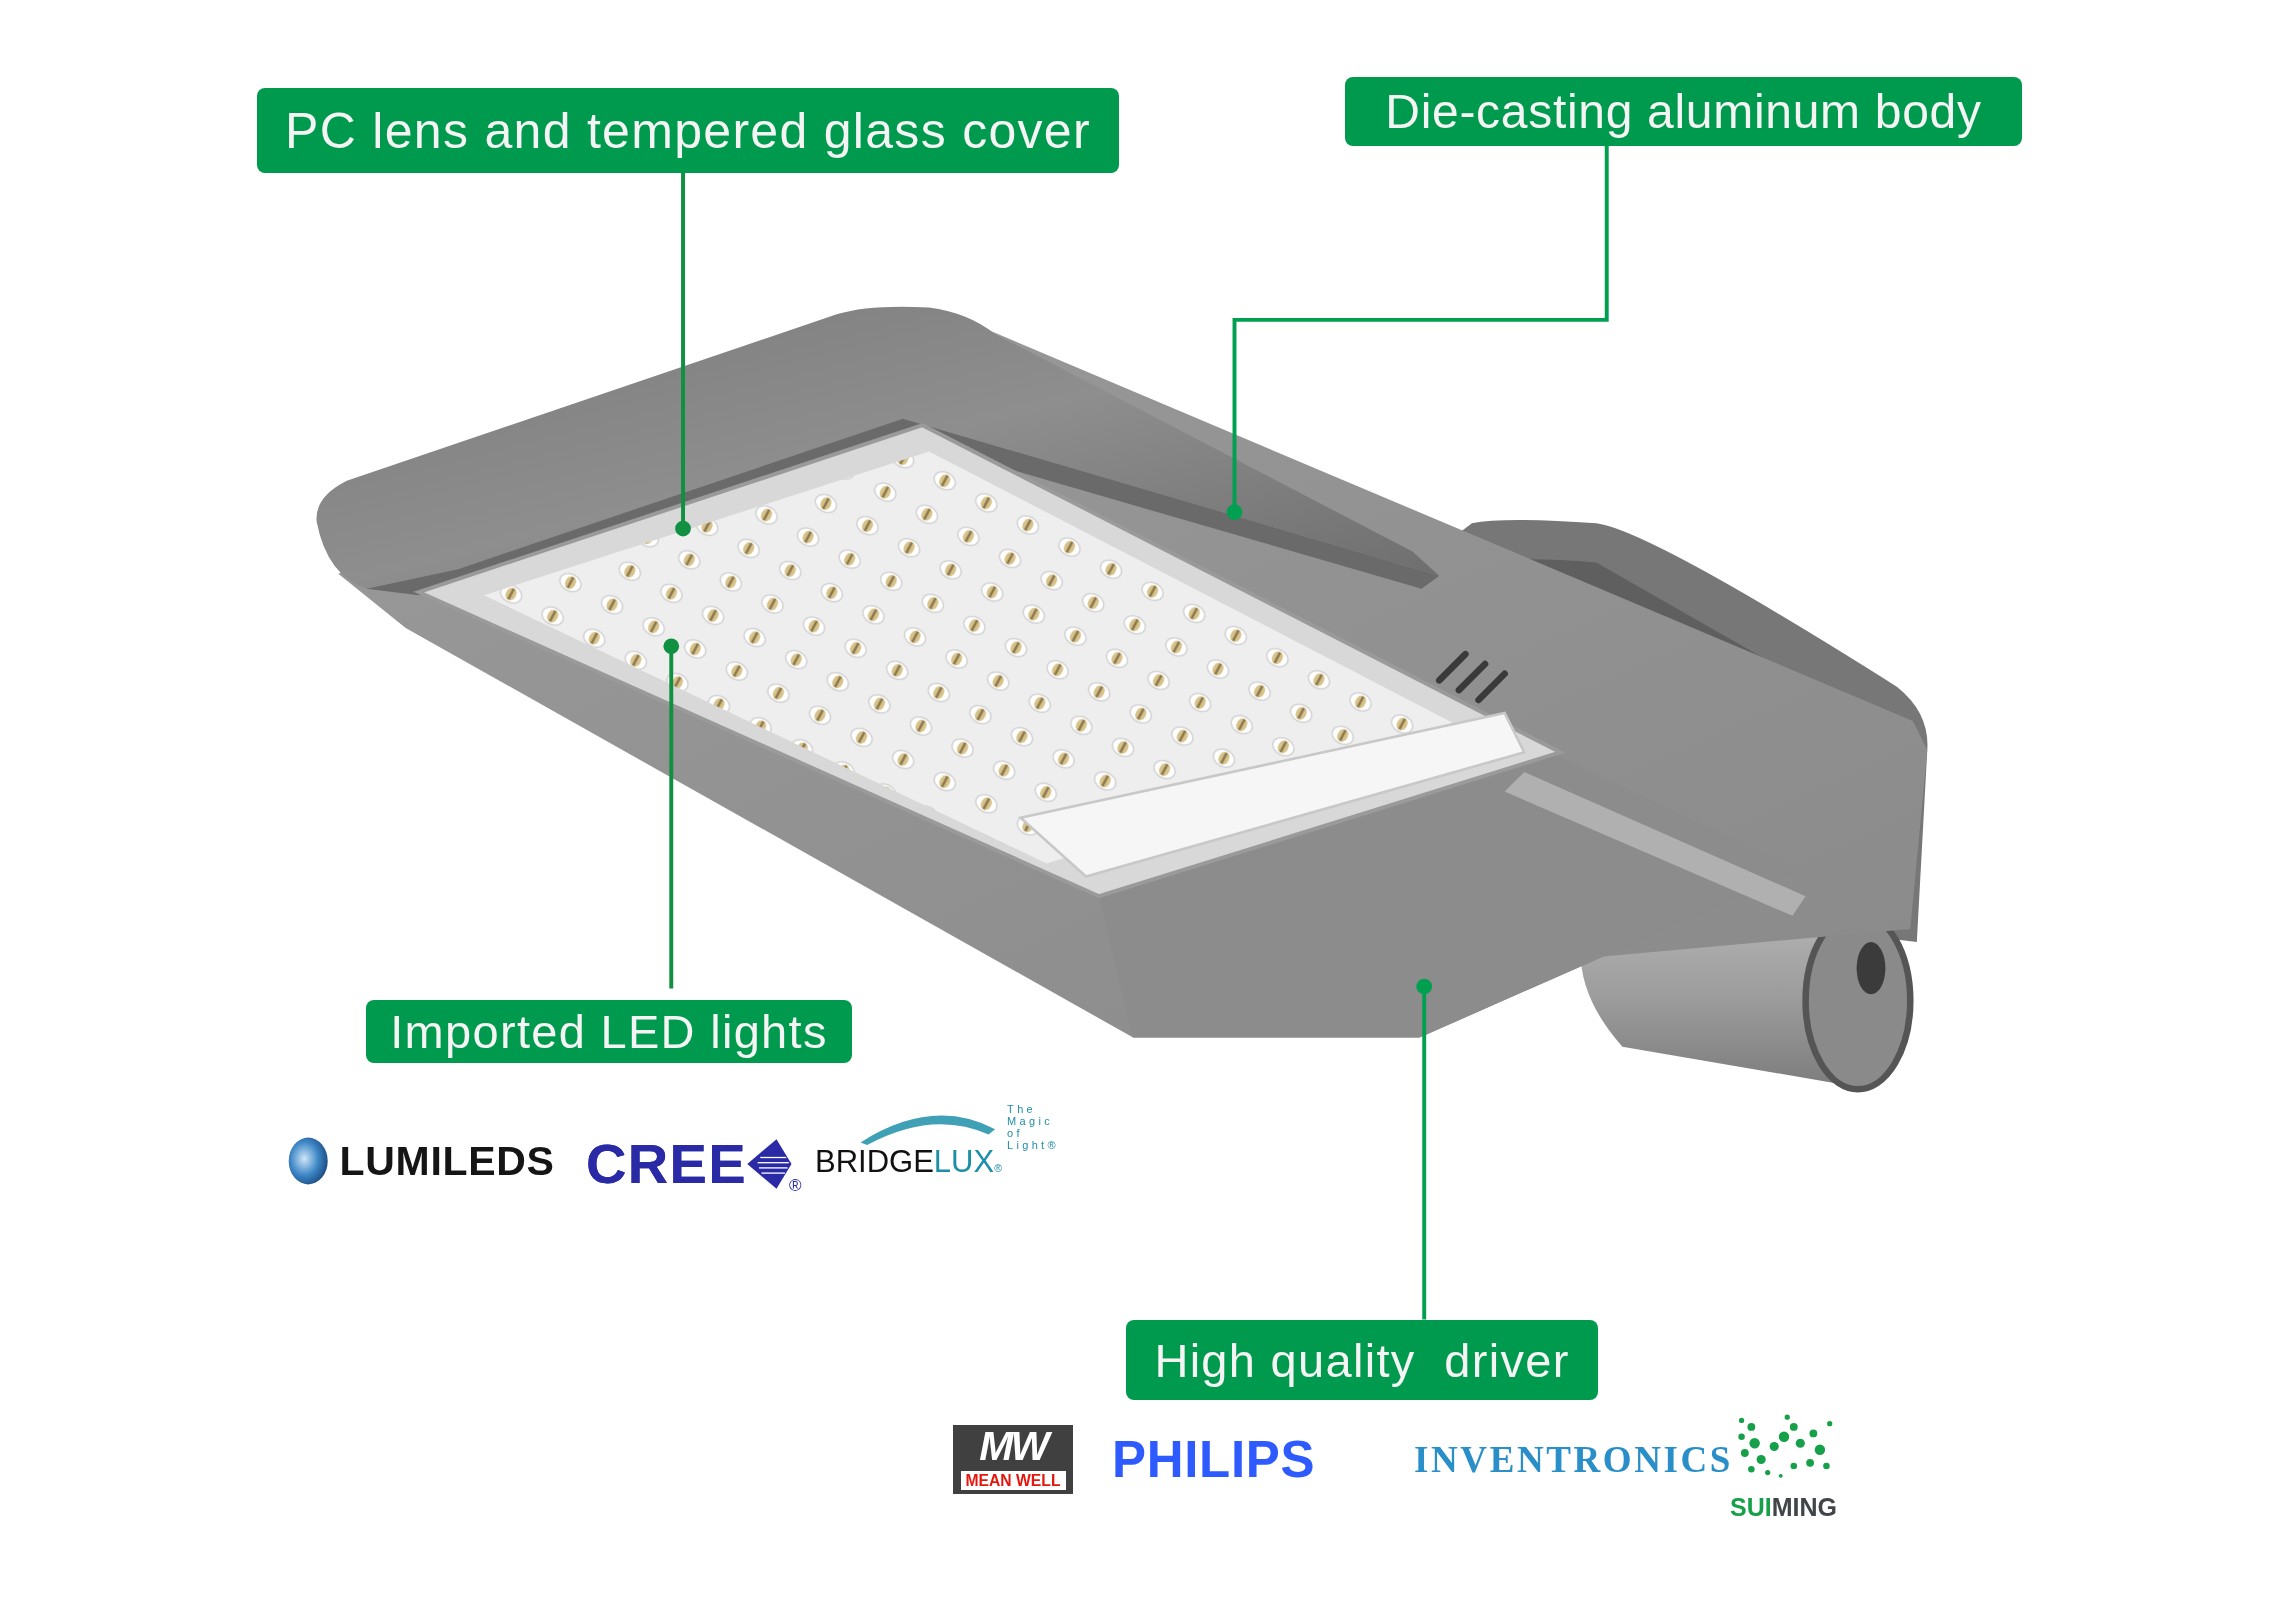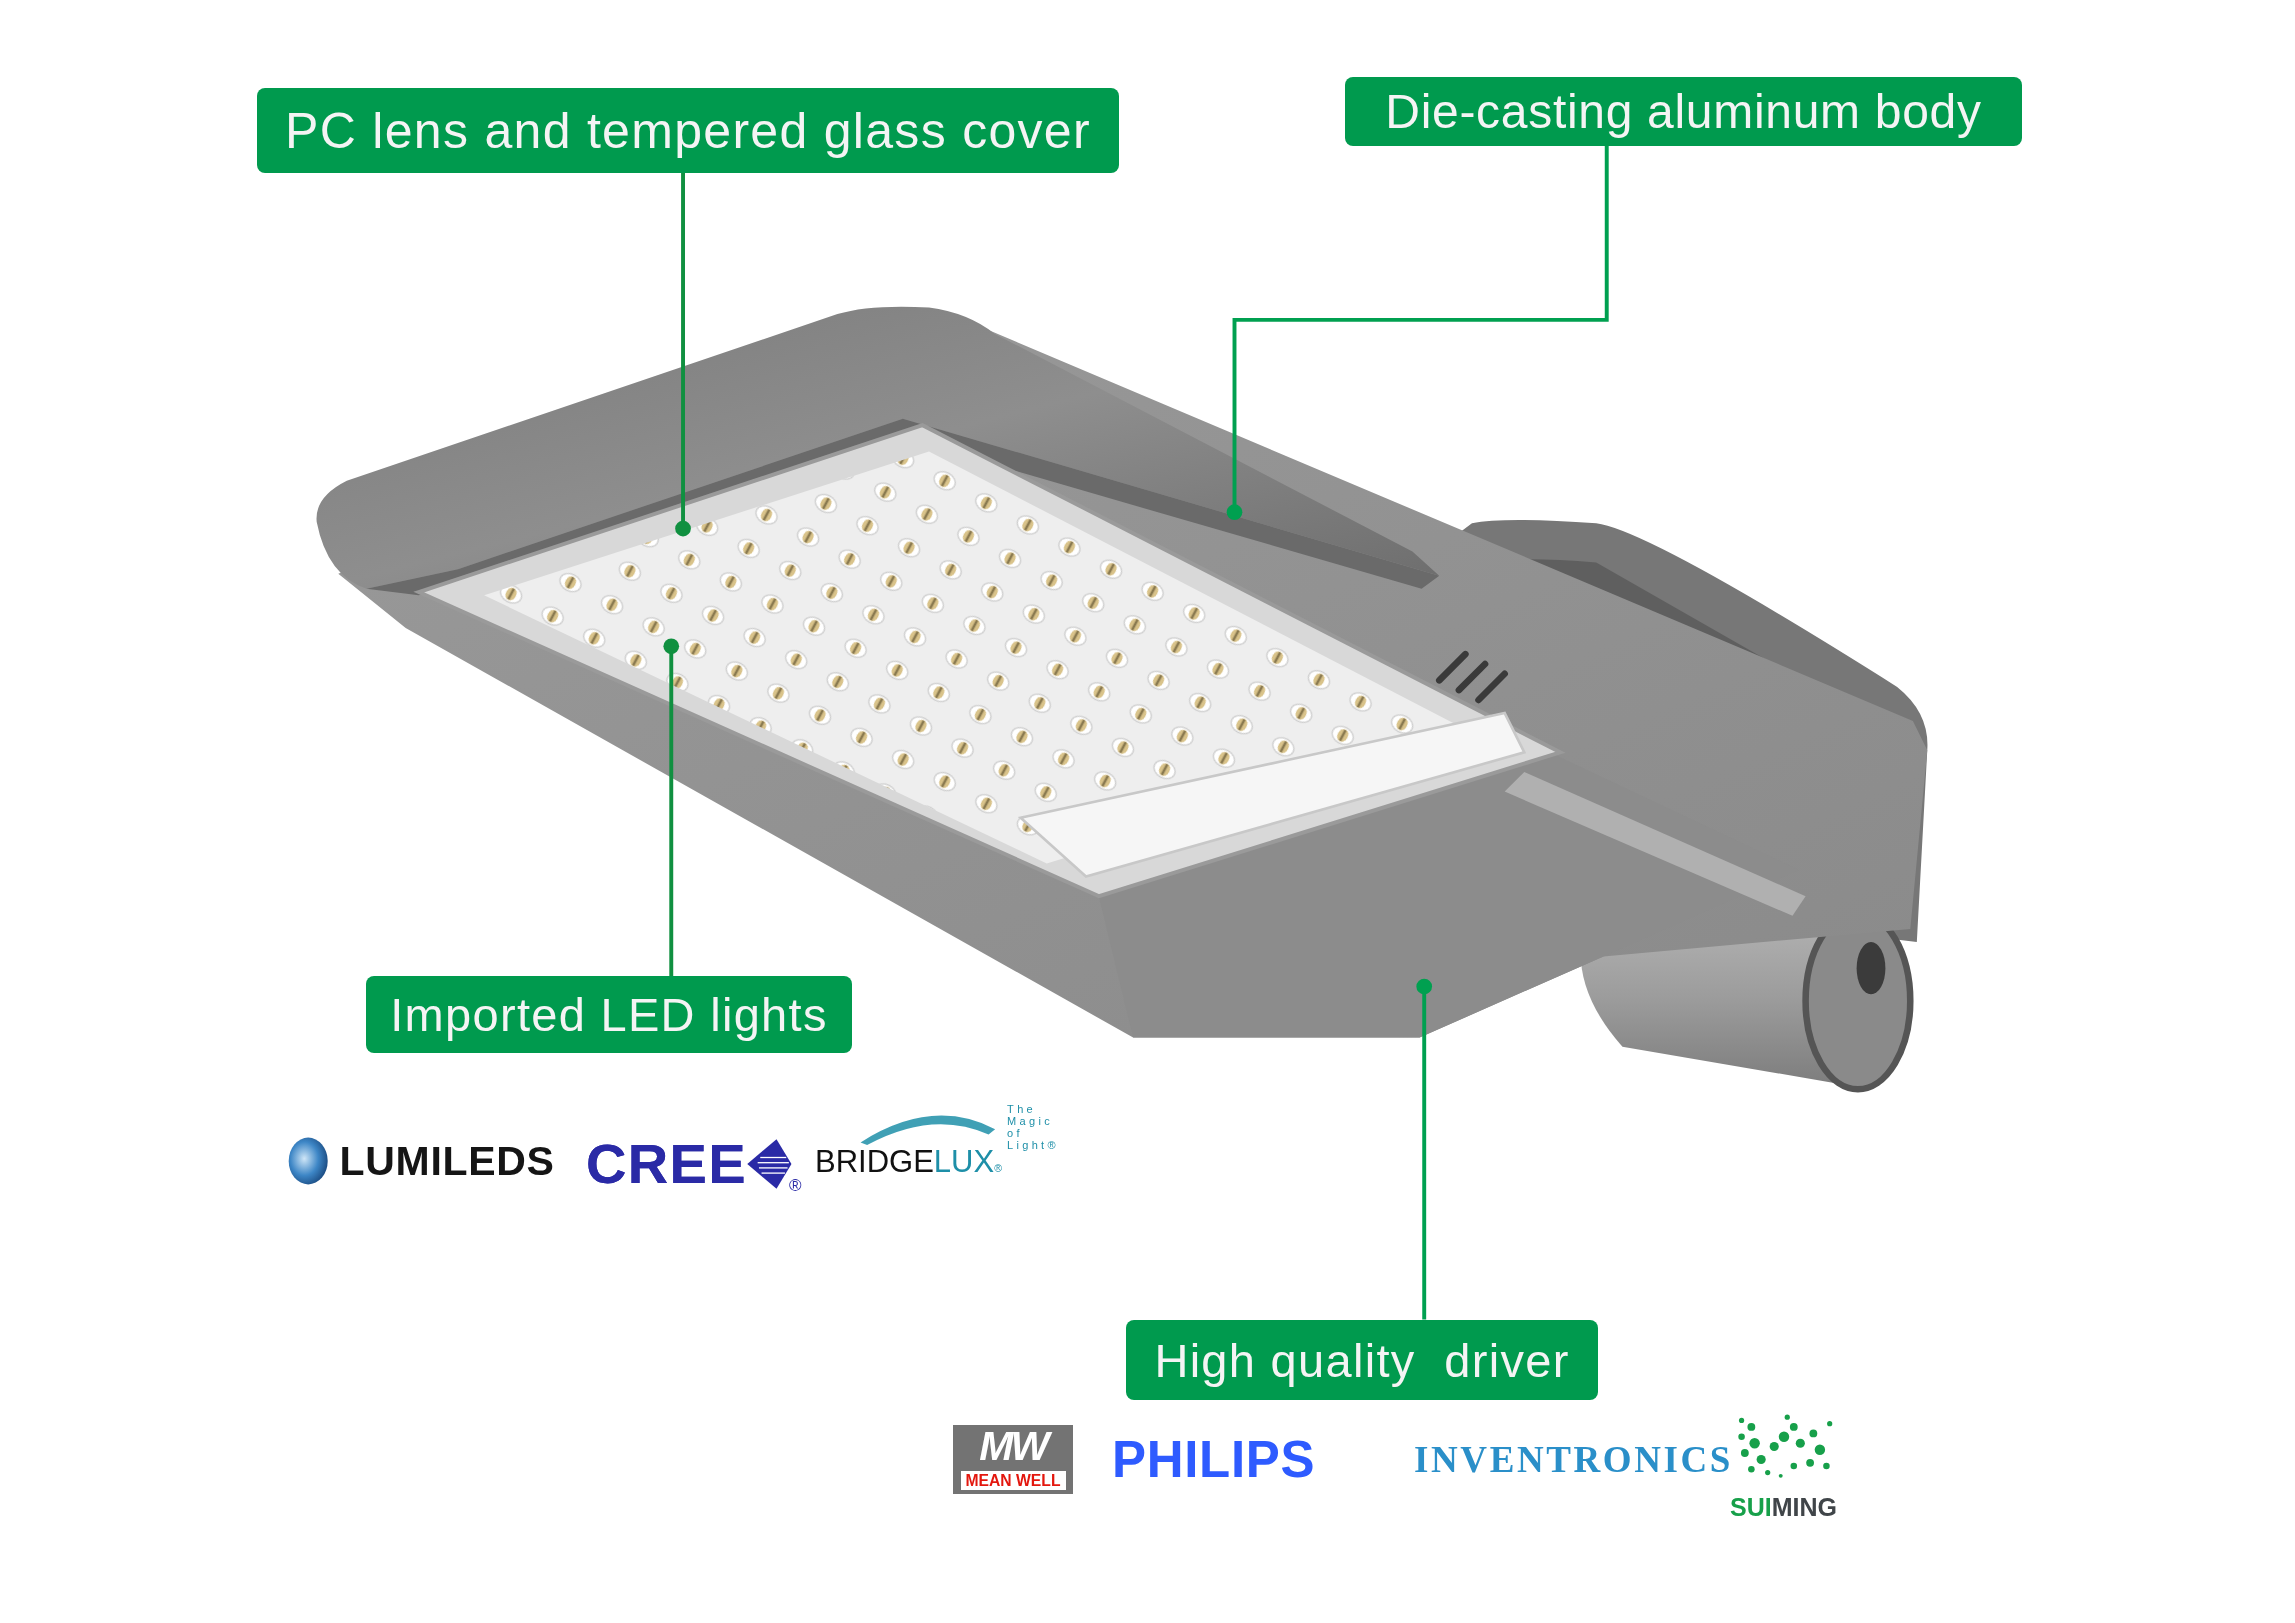--- a/index.html
+++ b/index.html
@@ -96,21 +96,21 @@
   </svg>
 
   <div class="label" style="left:257px;top:88px;width:862px;height:85px;font-size:50px;letter-spacing:1.3px;">
     <span>PC lens and tempered glass cover</span>
   </div>
 
   <div class="label" style="left:1345px;top:77px;width:677px;height:69px;font-size:48px;letter-spacing:0.7px;">
     <span>Die-casting aluminum body</span>
   </div>
 
-  <div class="label" style="left:366px;top:976px;width:486px;height:77px;font-size:47px;letter-spacing:1.3px;">
+  <div class="label" style="left:366px;top:1000px;width:486px;height:63px;font-size:47px;letter-spacing:1.3px;">
     <span>Imported LED lights</span>
   </div>
 
   <div class="label" style="left:1126px;top:1320px;width:472px;height:80px;font-size:47px;letter-spacing:1.3px;white-space:pre;">
     <span>High quality  driver</span>
   </div>
 
   <div class="logo" style="left:286px;top:1135px;height:52px;">
     <svg width="47" height="52" viewBox="0 0 72 80">
       <defs>
@@ -142,21 +142,21 @@
   <div class="logo" style="left:815px;top:1103px;width:190px;height:98px;flex-direction:row;align-items:flex-start;">
     <svg width="151" height="46" viewBox="0 0 230 70" style="position:absolute;left:39px;top:0;">
       <path d="M10 60 Q120 -10 215 40 L205 48 Q120 10 20 64 Z" fill="#1e8fa8" opacity="0.85"></path>
     </svg>
     <div style="margin-top:41px;">
       <span class="bridgelux-main">BRIDGE</span><span class="bridgelux-main bridgelux-lux">LUX</span><span style="font-size:10.5px;color:#1e8fa8;">®</span>
     </div>
     <span class="bridgelux-tag" style="margin-left:5.2px;">The Magic of Light®</span>
   </div>
 
-  <div class="logo" style="left:953px;top:1425px;width:120px;height:69px;background:#737373;flex-direction:column;justify-content:space-between;">
+  <div class="logo" style="left:953px;top:1425px;width:120px;height:69px;background:#404040;flex-direction:column;justify-content:space-between;">
     <span style="font-family:'Liberation Sans',sans-serif;font-weight:bold;font-style:italic;font-size:41px;color:#ffffff;line-height:43px;letter-spacing:-2.6px;">MW</span>
     <span style="background:#ffffff;color:#e3170e;font-family:'Liberation Sans',sans-serif;font-weight:bold;font-size:15.7px;width:105px;text-align:center;margin-bottom:3.9px;line-height:19.6px;">MEAN WELL</span>
   </div>
 
   <div class="logo" style="left:1112px;top:1430px;height:59px;">
     <span class="philips-text">PHILIPS</span>
   </div>
 
   <div class="logo" style="left:1366px;top:1433px;height:52px;">
     <span class="invent-text">INVENTRONICS</span>

